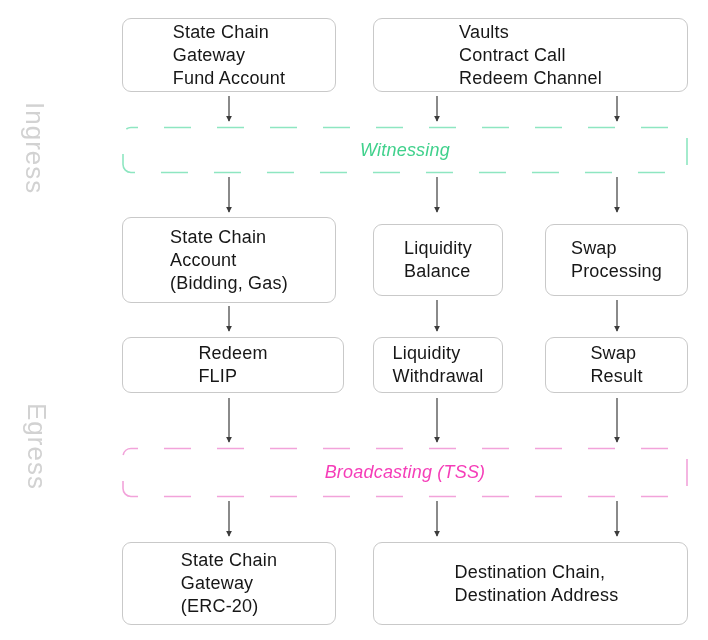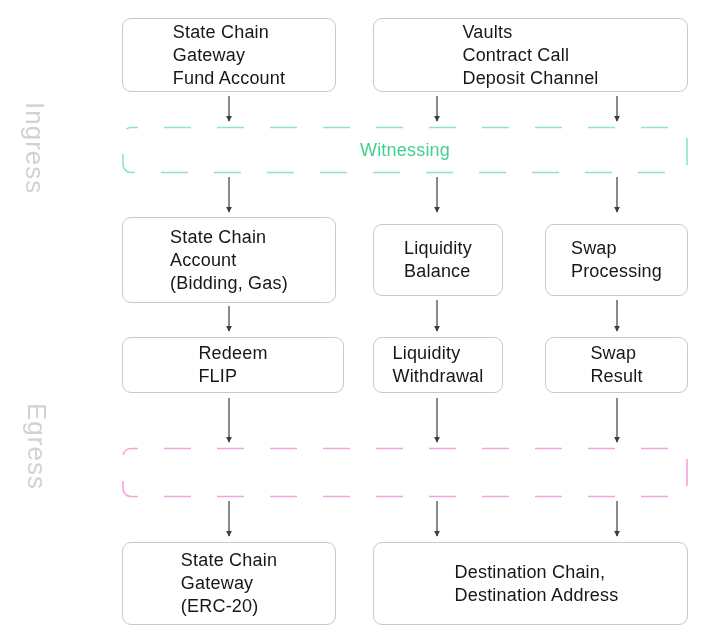--- a/index.html
+++ b/index.html
@@ -59,20 +59,21 @@
     position: absolute;
     left: 122px;
     width: 566px;
     display: flex;
     align-items: center;
     justify-content: center;
     font-size: 18px;
     letter-spacing: 0.2px;
     z-index: 2;
     pointer-events: none;
+    font-style: italic;
   }
   .strip-label.witnessing   { top: 127px; height: 46px; color: var(--green-text, #40d18c); }
   .strip-label.broadcasting { top: 448px; height: 49px; color: var(--pink-text, #f53db8); }
 
   svg.overlay {
     position: absolute;
     left: 0; top: 0;
     width: 708px; height: 640px;
     z-index: 1;
     pointer-events: none;
@@ -117,30 +118,31 @@
         <line x1="229" y1="398" x2="229" y2="442" class="arrow-line" marker-end="url(#ah)"></line>
         <line x1="437" y1="398" x2="437" y2="442" class="arrow-line" marker-end="url(#ah)"></line>
         <line x1="617" y1="398" x2="617" y2="442" class="arrow-line" marker-end="url(#ah)"></line>
         <line x1="229" y1="501" x2="229" y2="536" class="arrow-line" marker-end="url(#ah)"></line>
         <line x1="437" y1="501" x2="437" y2="536" class="arrow-line" marker-end="url(#ah)"></line>
         <line x1="617" y1="501" x2="617" y2="536" class="arrow-line" marker-end="url(#ah)"></line>
       </g>
   </svg>
 
   <div class="strip-label witnessing">Witnessing</div>
+  <div class="strip-label broadcasting">Broadcasting (TSS)</div>
 
   <div class="node n-gateway-fund">
     <span>State Chain
 Gateway
 Fund Account</span>
   </div>
   <div class="node n-vaults">
     <span>Vaults
 Contract Call
-Deposit Channel</span>
+Redeem Channel</span>
   </div>
   <div class="node n-state-chain-account">
     <span>State Chain
 Account
 (Bidding, Gas)</span>
   </div>
   <div class="node n-liquidity-balance">
     <span>Liquidity
 Balance</span>
   </div>

